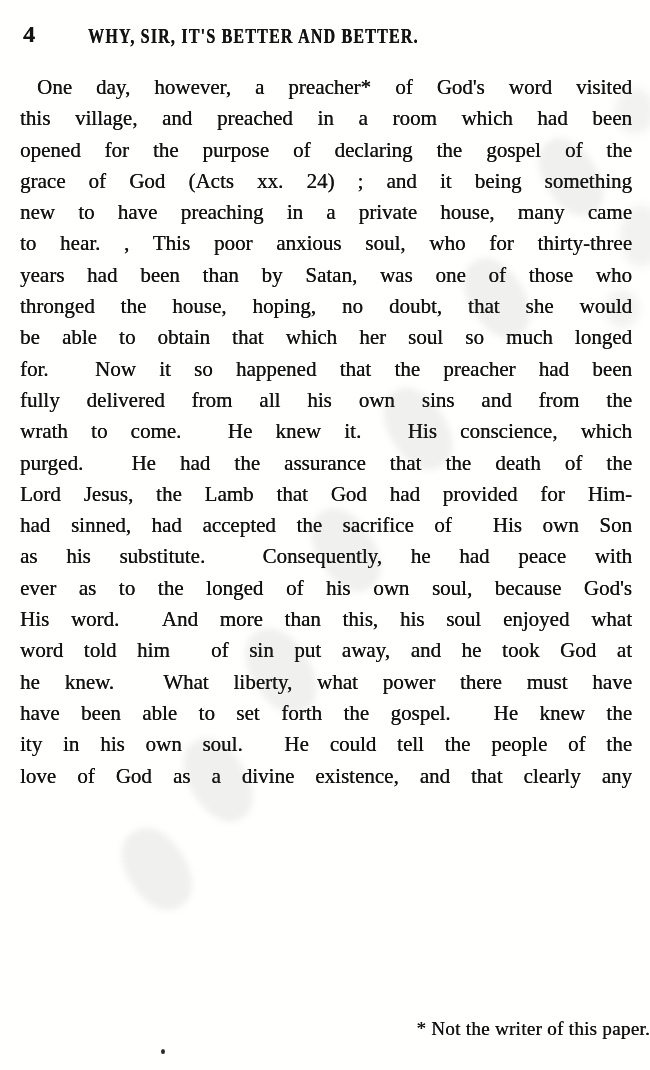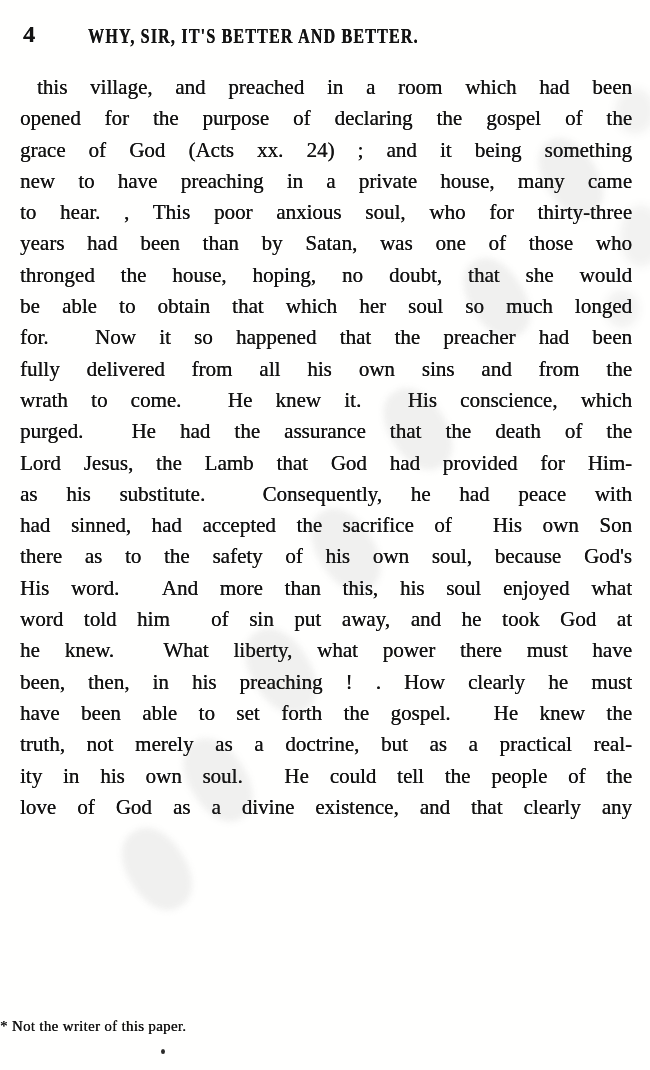--- a/index.html
+++ b/index.html
@@ -51,22 +51,22 @@
     overflow: hidden;
     text-shadow: 0.25px 0 0 currentColor;
   }
   .line:first-child { padding-left: 17px; }
   
   .footnote {
     position: absolute;
     left: 0;
     right: 0;
     top: 1018px;
-    text-align: left;
-    font-size: 15px;
+    text-align: right;
+    font-size: 19px;
     letter-spacing: 0.3px;
     text-shadow: 0.3px 0 0 currentColor;
   }
   .stray-dot {
     position: absolute;
     left: 161px;
     top: 1049px;
     width: 4px;
     height: 5px;
     background: #2a2a2a;
@@ -93,42 +93,41 @@
 <body>
 
 <div class="page">
 
   <header>
     <span class="pagenum">4</span>
     <span class="running-title">WHY, SIR, IT'S BETTER AND BETTER.</span>
   </header>
 
   <main class="body-text">
+      <div class="line">One day, however, a preacher* of God's word visited</div>
       <div class="line">this village, and preached in a room which had been</div>
       <div class="line">opened for the purpose of declaring the gospel of the</div>
       <div class="line">grace of God (Acts xx. 24) ; and it being something</div>
       <div class="line">new to have preaching in a private house, many came</div>
       <div class="line">to hear. , This poor anxious soul, who for thirty-three</div>
       <div class="line">years had been than by Satan, was one of those who</div>
       <div class="line">thronged the house, hoping, no doubt, that she would</div>
       <div class="line">be able to obtain that which her soul so much longed</div>
       <div class="line">for.&nbsp; Now it so happened that the preacher had been</div>
       <div class="line">fully delivered from all his own sins and from the</div>
       <div class="line">wrath to come.&nbsp; He knew it.&nbsp; His conscience, which</div>
       <div class="line">purged.&nbsp; He had the assurance that the death of the</div>
       <div class="line">Lord Jesus, the Lamb that God had provided for Him-</div>
+      <div class="line">had sinned, had accepted the sacrifice of&nbsp; His own Son</div>
       <div class="line">as his substitute.&nbsp; Consequently, he had peace with</div>
-      <div class="line">had sinned, had accepted the sacrifice of&nbsp; His own Son</div>
-      <div class="line">there as to the safety of his own soul, because God's</div>
+      <div class="line">ever as to the longed of his own soul, because God's</div>
       <div class="line">His word.&nbsp; And more than this, his soul enjoyed what</div>
       <div class="line">word told him&nbsp; of sin put away, and he took God at</div>
       <div class="line">he knew.&nbsp; What liberty, what power there must have</div>
-      <div class="line">been, then, in his preaching ! . How clearly he must</div>
       <div class="line">have been able to set forth the gospel.&nbsp; He knew the</div>
-      <div class="line">truth, not merely as a doctrine, but as a practical real-</div>
       <div class="line">ity in his own soul.&nbsp; He could tell the people of the</div>
       <div class="line">love of God as a divine existence, and that clearly any</div>
     </main>
 
   <div class="footnote">* Not the writer of this paper.</div>
 
   <div class="stray-dot"></div>
 
   <div class="wm" style="left:128px; top:825px; width:58px; height:88px;"></div>
   <div class="wm" style="left:190px; top:735px; width:56px; height:90px;"></div>

